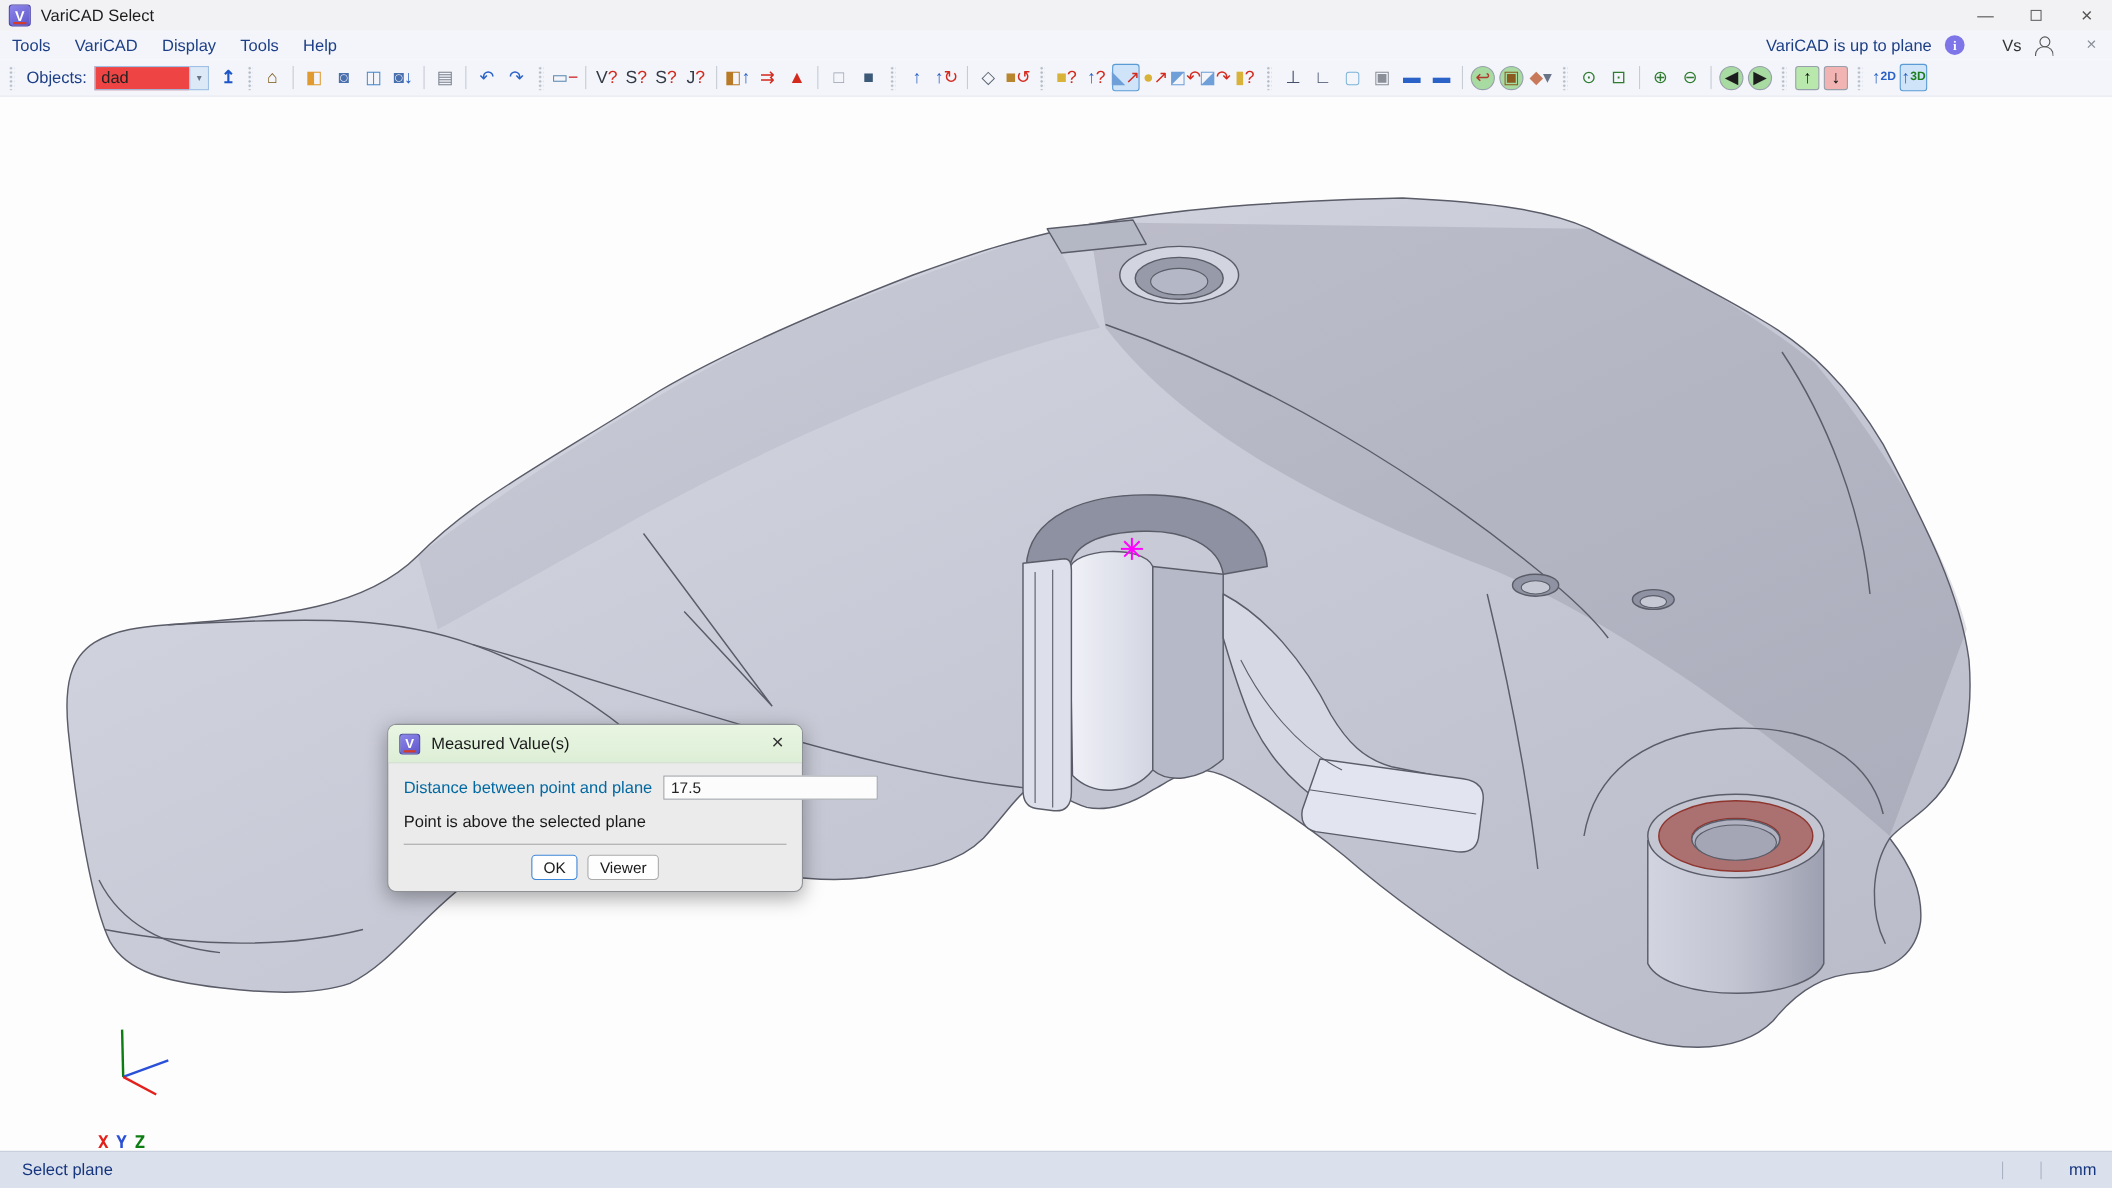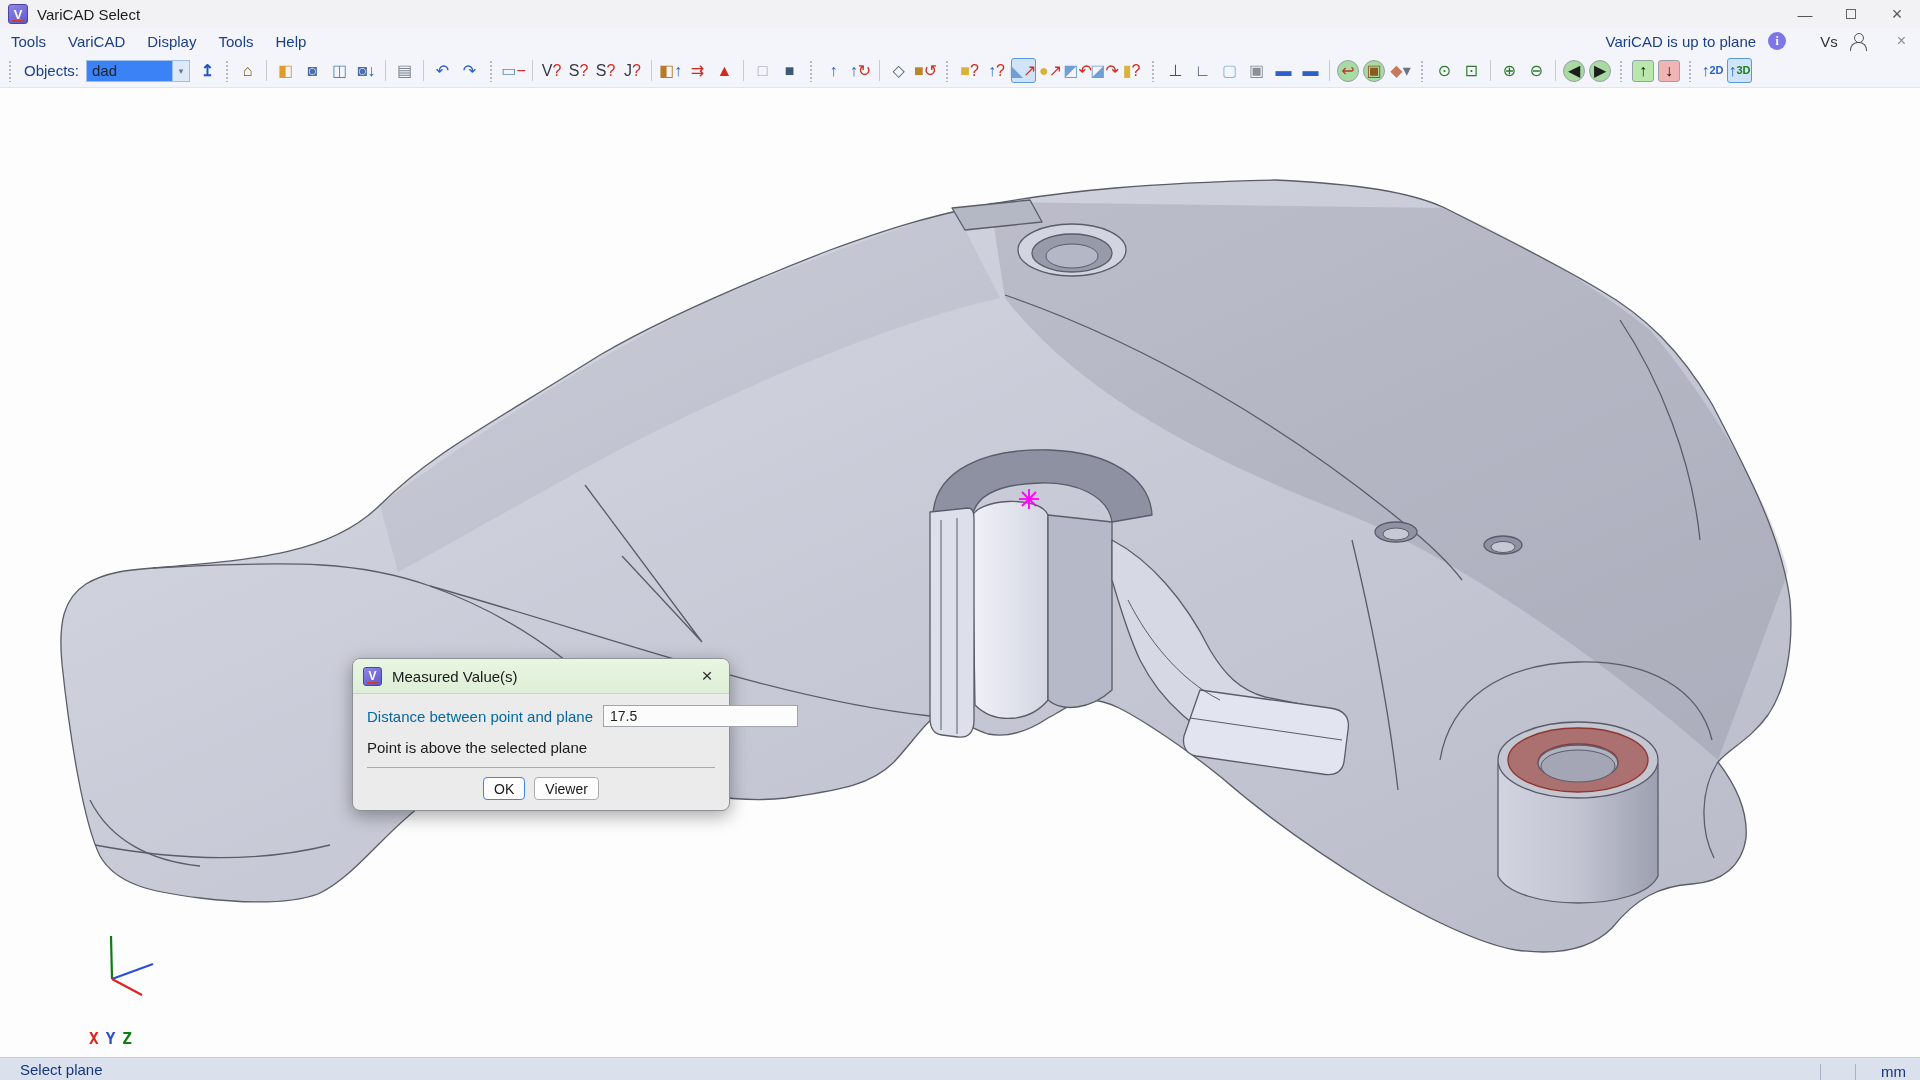--- a/index.html
+++ b/index.html
@@ -39,21 +39,21 @@
   .mini-close { color:#8a8f98; font-size:16px; margin-left:18px; }
 
   
   .toolbar { height:34px; background:#f3f5fa; display:flex; align-items:center; flex:none;
     border-bottom:1px solid #e3e5ec; padding-left:3px; }
   .tgrip { width:5px; height:22px; margin:0 5px;
     background-image:radial-gradient(#b3bac6 1px, transparent 1.2px); background-size:4px 4px; flex:none; }
   .tsep { width:1px; height:21px; background:#c7cbd4; margin:0 4px; flex:none; }
   .cmd-label { font-size:15px; color:#1d3f86; margin:0 7px 0 6px; }
   .cmd-input { width:86px; height:22px; border:1px solid #9fc0e4; border-right:none; font-size:15px;
-    padding:0 5px; color:#222; background:#3b82f6; outline:none; }
+    padding:0 5px; color:#222; background:#ef4444; outline:none; }
   .cmd-caret { width:18px; height:22px; background:#dde9f7; border:1px solid #9fc0e4;
     display:flex; align-items:center; justify-content:center; font-size:9px; color:#6a7486; }
   .toolbar-icons { display:flex; align-items:center; gap:2px; }
   .tbtn { width:25px; height:25px; border-radius:3px; display:flex; align-items:center;
     justify-content:center; font-size:16px; line-height:1; flex:none; border:1px solid transparent; }
   .tbtn span { display:inline-block; }
   .tbtn span.txt { font-size:11px; font-weight:bold; }
   .tbtn.sel { background:#cfe4f8; border:1px solid #5b9bd5; }
   .tbtn.filled { border:1px solid #98a0ac; width:22px; height:22px; margin:0 1px; }
 
@@ -78,24 +78,24 @@
   .dlg-input { margin-left:10px; flex:1; height:22px; border:1px solid #a0a5ab; background:#fcfcfc;
     font-size:14px; padding:0 6px; color:#222; outline:none; }
   .dlg-note { font-size:15px; color:#1a1a1a; margin-top:12px; }
   .dlg-sep { border:none; border-top:1px solid #a8aaac; margin:11px 0 0 0; }
   .dlg-btns { display:flex; justify-content:center; gap:9px; margin-top:9px; }
   .btn { height:23px; border-radius:4px; background:#fefefe; font-size:14px; color:#1a1a1a;
     padding:0 10px; border:1px solid #ababab; }
   .btn.primary { border:1.5px solid #3f87d8; }
 
   
-  .statusbar { height:23px; background:#dbe1ec; border-top:1px solid #c2c9d8; display:flex;
+  .statusbar { height:34px; background:#dbe1ec; border-top:1px solid #c2c9d8; display:flex;
     align-items:center; flex:none; font-size:15px; color:#16357f; }
   .status-prompt { padding-left:20px; }
-  .status-right { margin-left:auto; display:flex; align-items:flex-end; height:100%;gap:12px; }
+  .status-right { margin-left:auto; display:flex; align-items:center; height:100%;gap:12px; }
   .status-cell { width:1px; height:16px; background:#aab2c4; margin:0 11px; }
   .status-units { padding-right:14px; padding-left:2px; }
 </style>
 </head>
 <body>
 
 <div class="app">
 
   <div class="titlebar">
     <div class="vlogo">V</div>

